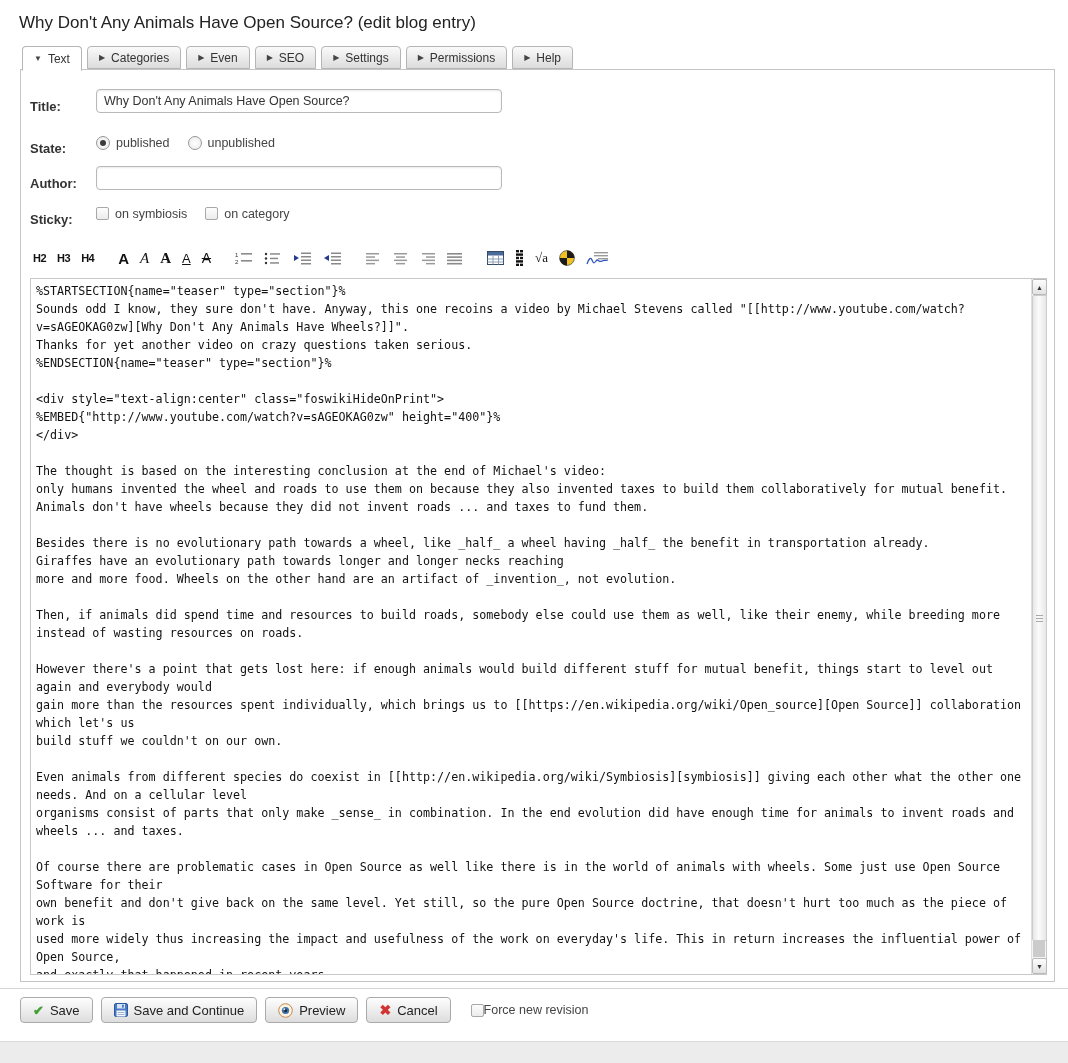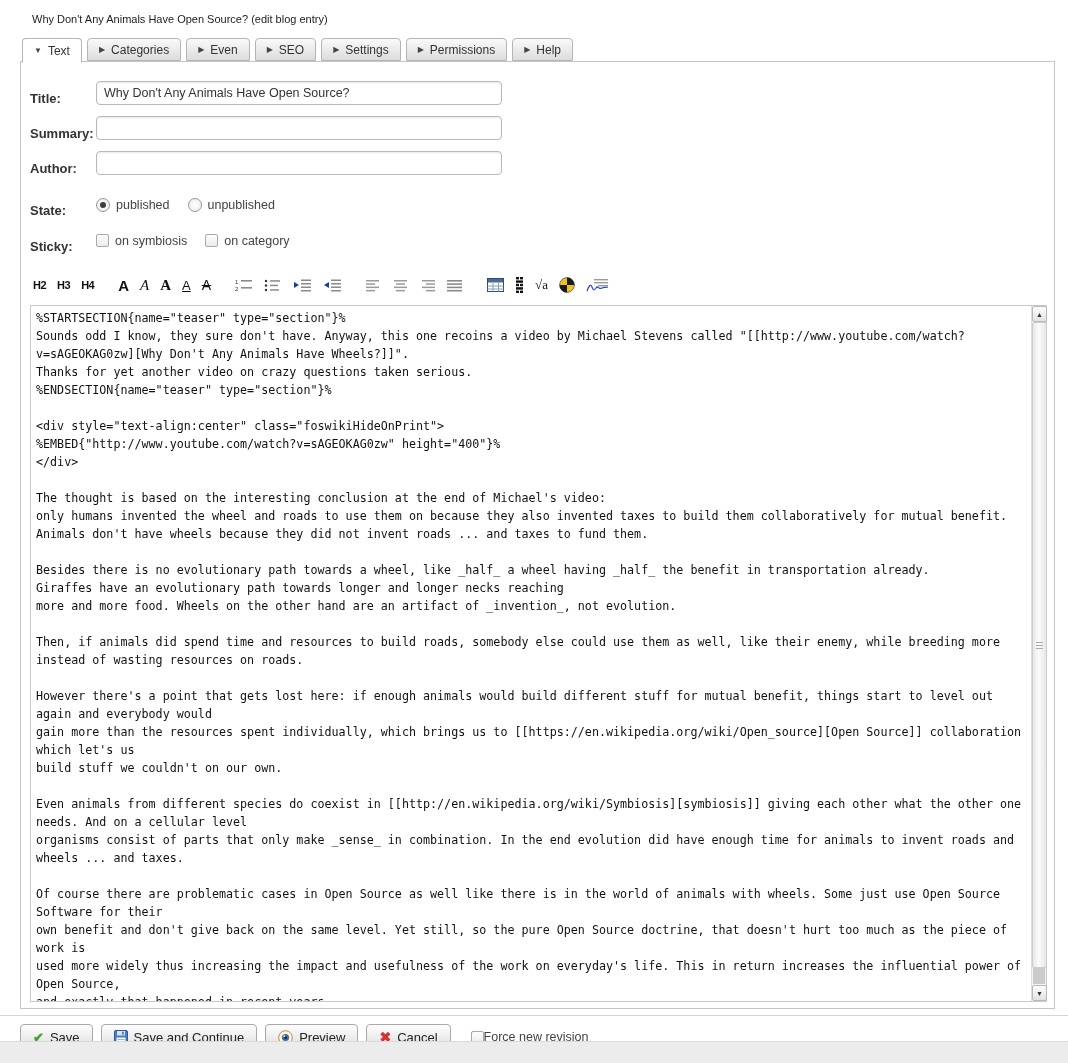--- a/index.html
+++ b/index.html
@@ -1,21 +1,21 @@
 <!DOCTYPE html>
 <html><head>
 <meta charset="utf-8">
 <style>
   * { box-sizing: border-box; }
   html,body { margin:0; padding:0; }
   body {
     width:1068px; height:1063px; position:relative; overflow:hidden;
     background:#fff; font-family:"Liberation Sans", sans-serif; color:#222;
   }
-  .page-title { font-size:11px; font-weight:normal; color:#222; margin:13px 0 13px 32px; }
+  .page-title { font-size:17px; font-weight:normal; color:#222; margin:13px 0 13px 19px; }
 
   
   .tabs { display:flex; gap:5px; margin-left:22px; position:relative; z-index:2; height:24px; }
   .tab {
     display:flex; align-items:center; gap:6px; height:23px; padding:0 11px;
     border:1px solid #b5b5b5; border-radius:4px 4px 0 0;
     background:linear-gradient(#fafafa,#dcdcdc); font-size:12px; color:#333; cursor:pointer;
   }
   .tab .arr { font-size:8px; color:#444; line-height:1; }
   .tab.active { background:#fff; border-bottom:1px solid #fff; height:25px; margin-bottom:-1px; }
@@ -119,42 +119,38 @@
   </div>
 </div>
 
 <div class="panel">
 
   <div class="form-row">
     <div class="form-label">Title:</div>
     <input class="text-input" type="text" value="Why Don't Any Animals Have Open Source?" style="">
   </div>
 
-  <div class="form-row">
-    <div class="form-label">Summary:</div>
-    <input class="text-input" type="text" value="" style="">
-  </div>
-
-  <div class="form-row">
-    <div class="form-label">Author:</div>
-    <input class="text-input" type="text" value="" style="">
-  </div>
 
   <div class="form-row row-state">
     <div class="form-label">State:</div>
     <div class="choice">
       <span class="radio">
           <span class="dot"></span>
         </span>
       <span>published</span>
     </div>
     <div class="choice">
       <span class="radio"></span>
       <span>unpublished</span>
     </div>
+  </div>
+
+  <div class="form-row">
+    <div class="form-label">Author:</div>
+    <input class="text-input" type="text" value="" style="">
   </div>
 
   <div class="form-row row-sticky">
     <div class="form-label">Sticky:</div>
     <div class="choice">
       <span class="checkbox"></span>
       <span>on symbiosis</span>
     </div>
     <div class="choice">
       <span class="checkbox"></span>

